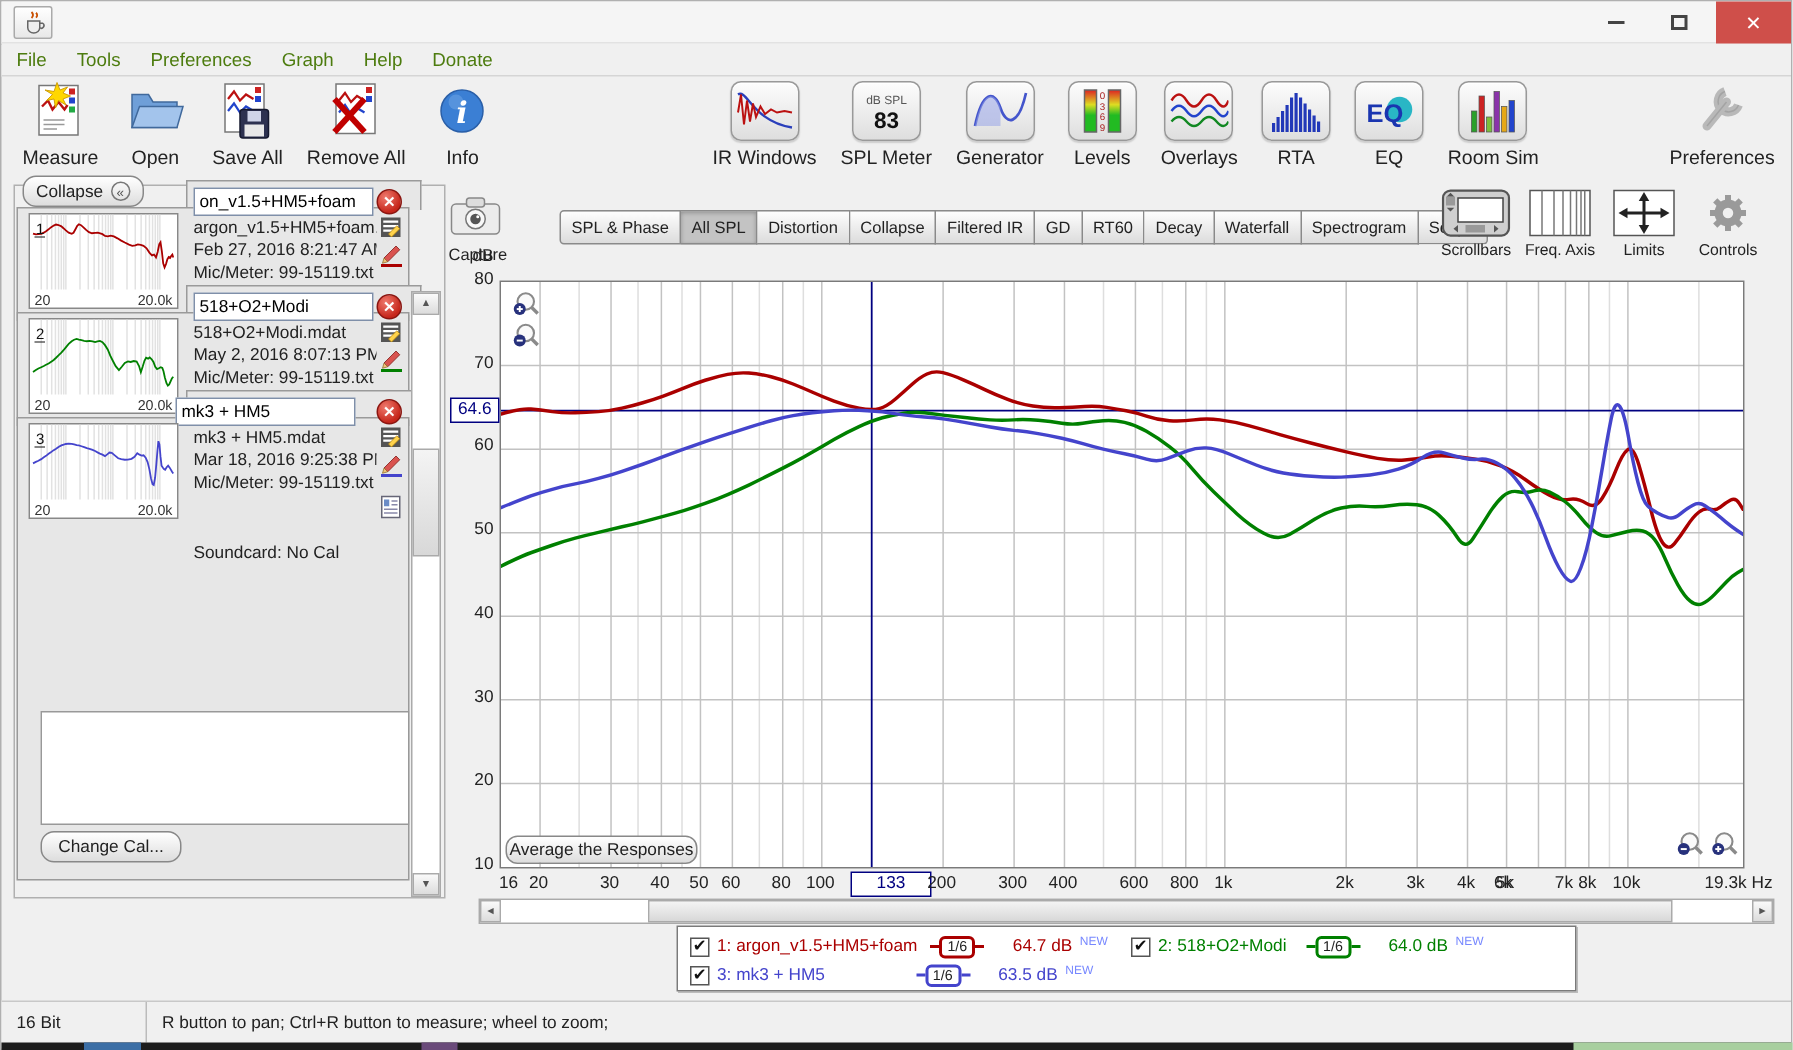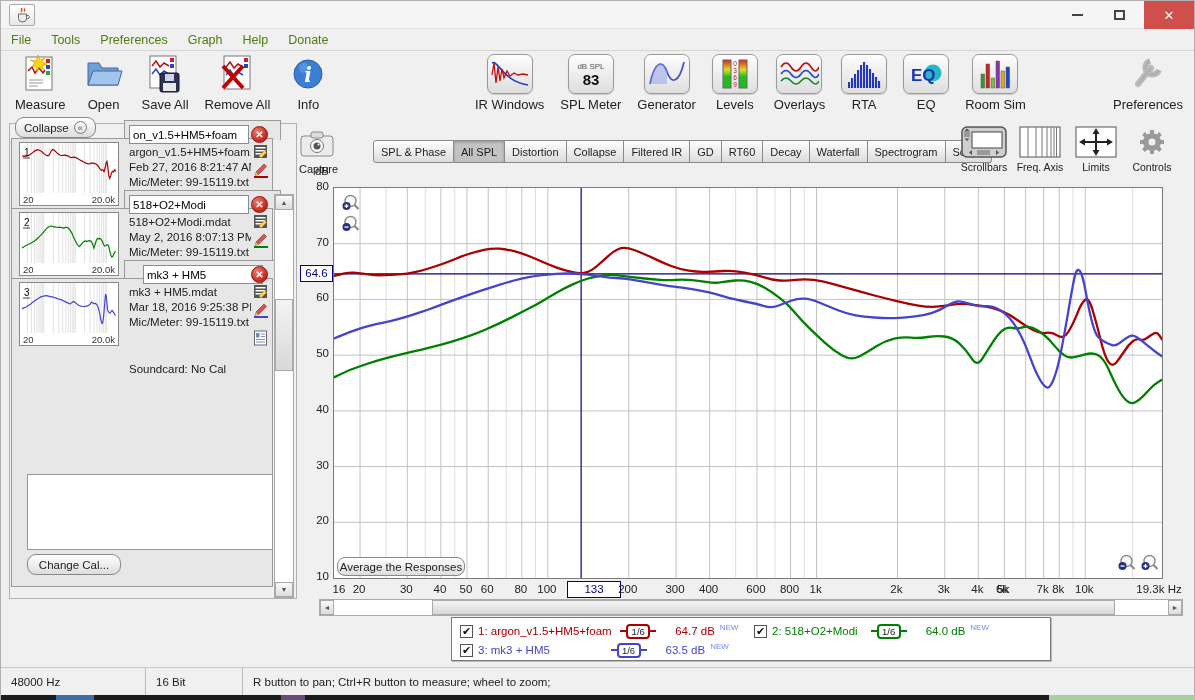--- a/index.html
+++ b/index.html
@@ -424,21 +424,21 @@
           </svg></div>
         <div class="m-icon" style="left: 243px; top: 108px;"><svg width="16" height="16">
             <polygon points="3,10 11,2 13.5,4.5 5.5,12.5" fill="#d9534f" stroke="#8a2a26" stroke-width="0.6"></polygon>
             <polygon points="3,10 2,13.5 5.5,12.5" fill="#f0c27a" stroke="#8a6a2a" stroke-width="0.5"></polygon>
             <rect x="1" y="14" width="14" height="2" fill="#008000"></rect>
           </svg></div>
       </div>
       <div style="position: absolute; left: 0px; top: 0px; width: 100%; height: 0px;">
         <div class="card-tab" style="left: 114px; top: 136px; width: 157px; height: 20px;"></div>
         <div class="card-body" style="left: 1px; top: 154px; width: 262px; height: 309px;"></div>
-        <input class="name-input" value="mk3 + HM5" style="left: 133px; top: 141px;">
+        <input class="name-input" value="mk3 + HM5" style="left: 107px; top: 141px;">
         <div class="del-btn" style="left: 241px; top: 142px;">✕</div>
         <div class="m-thumb" style="left: 9px; top: 158px;"><svg width="98" height="62">
             <line x1="7.517526117078012" y1="0" x2="7.517526117078012" y2="50" stroke="#e2e2e2" stroke-width="1"></line>
             <line x1="11.432273197471412" y1="0" x2="11.432273197471412" y2="50" stroke="#e2e2e2" stroke-width="1"></line>
             <line x1="14.46878693839051" y1="0" x2="14.46878693839051" y2="50" stroke="#e2e2e2" stroke-width="1"></line>
             <line x1="16.949799314549423" y1="0" x2="16.949799314549423" y2="50" stroke="#e2e2e2" stroke-width="1"></line>
             <line x1="19.04746538964197" y1="0" x2="19.04746538964197" y2="50" stroke="#e2e2e2" stroke-width="1"></line>
             <line x1="20.864546394942824" y1="0" x2="20.864546394942824" y2="50" stroke="#e2e2e2" stroke-width="1"></line>
             <line x1="22.467325431627437" y1="0" x2="22.467325431627437" y2="50" stroke="#e2e2e2" stroke-width="1"></line>
             <line x1="23.901060135861925" y1="0" x2="23.901060135861925" y2="50" stroke="#e2e2e2" stroke-width="1"></line>
@@ -676,21 +676,20 @@
           <div class="ln" style="background: rgb(68, 68, 204);"></div>
           <div class="bx" style="border-color: rgb(68, 68, 204);">1/6</div>
           <div class="ln" style="background: rgb(68, 68, 204);"></div>
         </div>
         <div class="lg-val" style="color: rgb(68, 68, 204); margin-left: 14px;">63.5 dB</div>
         <div class="lg-flag">NEW</div>
       </div>
     </div>
 
   <div id="statusbar">
-    <div class="st-cell" style="width:145px">48000 Hz</div>
     <div class="st-cell" style="width:97px">16 Bit</div>
     <div class="st-cell" style="border-right:none">R button to pan; Ctrl+R button to measure; wheel to zoom;</div>
   </div>
 
   <div id="sliver">
     <div class="sliver-seg" style="left:55px;width:38px;background:#3b6ea5"></div>
     <div class="sliver-seg" style="left:280px;width:24px;background:#6a4a7a"></div>
     <div class="sliver-seg" style="left:1048px;width:147px;background:#a8cf9f"></div>
   </div>
 

